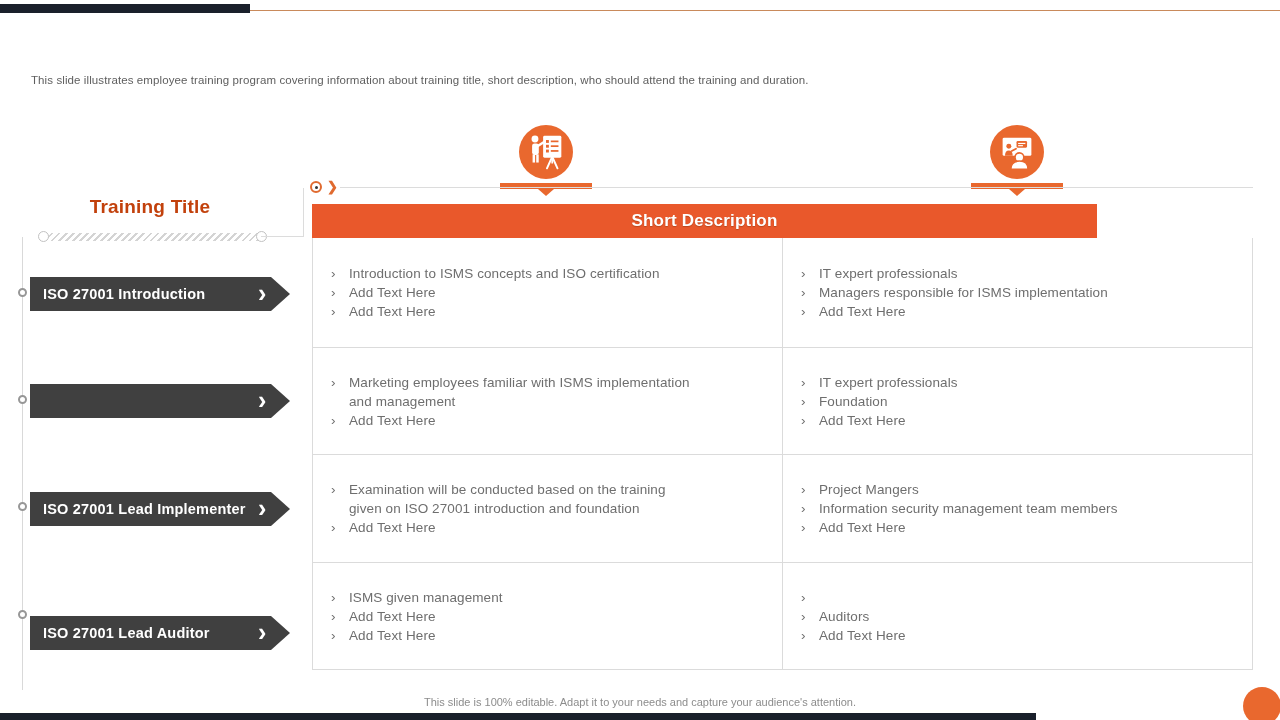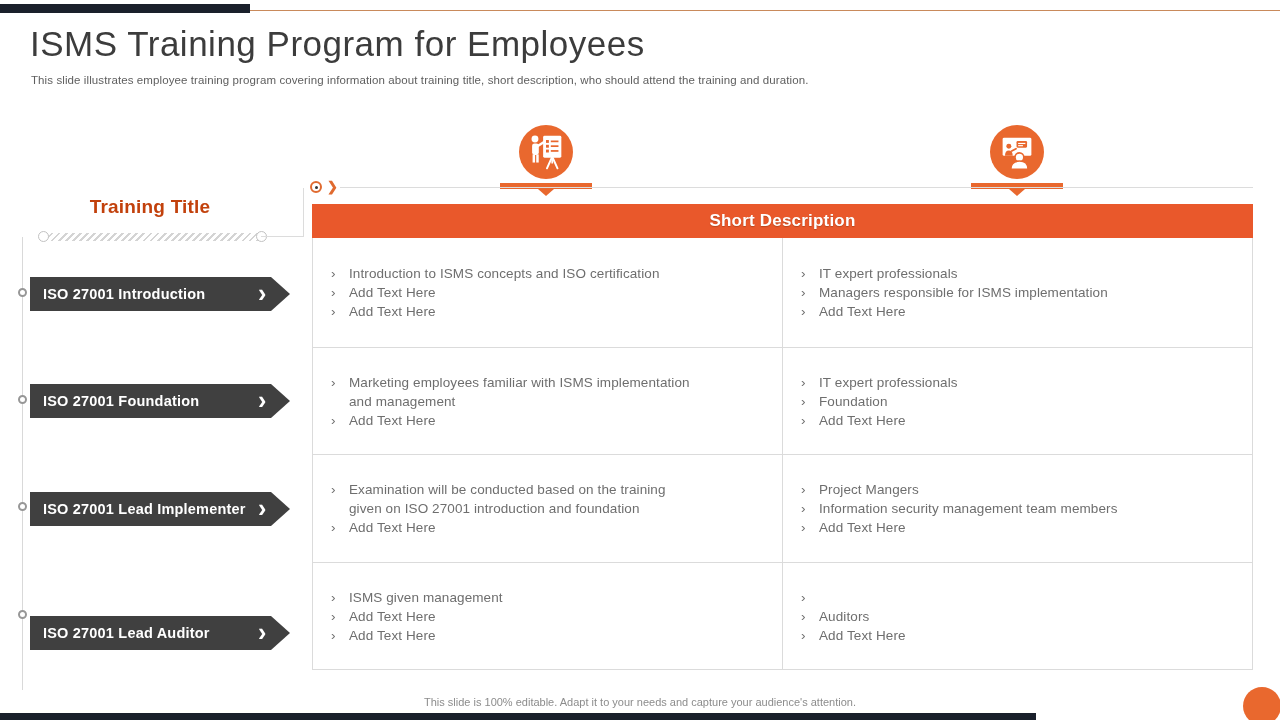--- a/index.html
+++ b/index.html
@@ -43,21 +43,21 @@
   .badge      { position:absolute; left:30px; width:260px; height:34px; background:#404040; color:#fff;
                 clip-path:polygon(0 0, 241px 0, 260px 50%, 241px 100%, 0 100%); }
   .badge .lbl { position:absolute; left:13px; top:0; line-height:34px; font-weight:bold; font-size:14.5px;
                 letter-spacing:0.2px; white-space:nowrap; }
   .badge .chev{ position:absolute; left:228px; top:-1px; line-height:34px; font-size:25px; font-weight:bold; }
   .bdg1 { top:277px; } .bdg2 { top:384px; } .bdg3 { top:492px; } .bdg4 { top:616px; }
   .node       { position:absolute; left:18px; width:9px; height:9px; background:#fff; border:2px solid #979797;
                 border-radius:50%; z-index:2; }
   .nd1 { top:288px; } .nd2 { top:395px; } .nd3 { top:502px; } .nd4 { top:610px; }
   
-  .thead { position:absolute; left:312px; top:204px; width:941px; height:34px; display:flex; }
+  .thead { position:absolute; left:312px; top:204px; width:785px; height:34px; display:flex; }
   .th    { flex:1; text-align:center; line-height:34px; color:#fff; font-weight:bold; font-size:17px;
            letter-spacing:0.2px; text-shadow:0 1px 1px rgba(95,40,10,0.35); }
   .th1   { background:#E9582B; }
   .th2   { background:#F0923D; border-left:2px solid #fff; }
   .tbody { position:absolute; left:312px; top:238px; width:941px; }
   .trow  { display:flex; border:1px solid #DBDBDB; border-top:none; }
   .r1 { height:110px; } .r2 { height:107px; } .r3 { height:108px; } .r4 { height:107px; }
   .tcell { flex:1; display:flex; flex-direction:column; justify-content:center; padding-left:18px; }
   .tcell + .tcell { border-left:1px solid #DBDBDB; }
   .tcell ul { list-style:none; }
@@ -70,21 +70,20 @@
   .bottom-dot { position:absolute; left:1243px; top:687px; width:38px; height:38px; border-radius:50%; background:#E9682E; }
 </style>
 </head>
 <body>
 
 <div class="slide">
 
   <div class="top-line"></div>
   <div class="top-bar"></div>
 
-  <h1 class="title">ISMS Training Program for Employees</h1>
   <p class="subtitle">This slide illustrates employee training program covering information about training title, short description, who should attend the training and duration.</p>
 
   <div class="icircle ic1">
     <svg width="46" height="46" viewBox="0 0 48 48">
       <rect x="21" y="7" width="19" height="23" rx="1.5" fill="#fff"></rect>
       <rect x="24" y="11.5" width="3" height="3" fill="#E9682E"></rect>
         <rect x="29" y="12" width="8" height="1.8" fill="#E9682E"></rect>
       <rect x="24" y="16.5" width="3" height="3" fill="#E9682E"></rect>
         <rect x="29" y="17" width="8" height="1.8" fill="#E9682E"></rect>
       <rect x="24" y="21.5" width="3" height="3" fill="#E9682E"></rect>
@@ -126,21 +125,20 @@
   <div class="hcirc hc-r"></div>
   <div class="bracket-h"></div>
   <div class="bracket-v"></div>
   <div class="vline"></div>
 
   <div class="badge bdg1">
     <span class="lbl">ISO 27001 Introduction</span>
     <span class="chev">›</span>
   </div>
   <div class="badge bdg2">
-    <span class="lbl">ISO 27001 Foundation</span>
     <span class="chev">›</span>
   </div>
   <div class="badge bdg3">
     <span class="lbl">ISO 27001 Lead Implementer</span>
     <span class="chev">›</span>
   </div>
   <div class="badge bdg4">
     <span class="lbl">ISO 27001 Lead Auditor</span>
     <span class="chev">›</span>
   </div>

